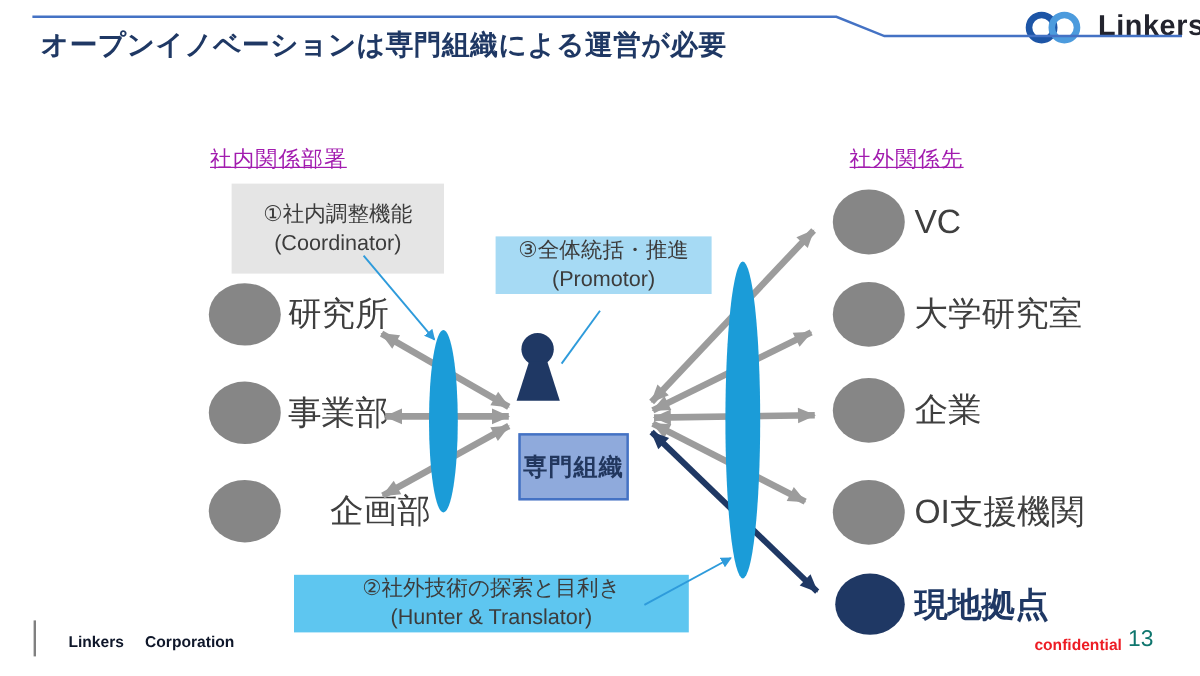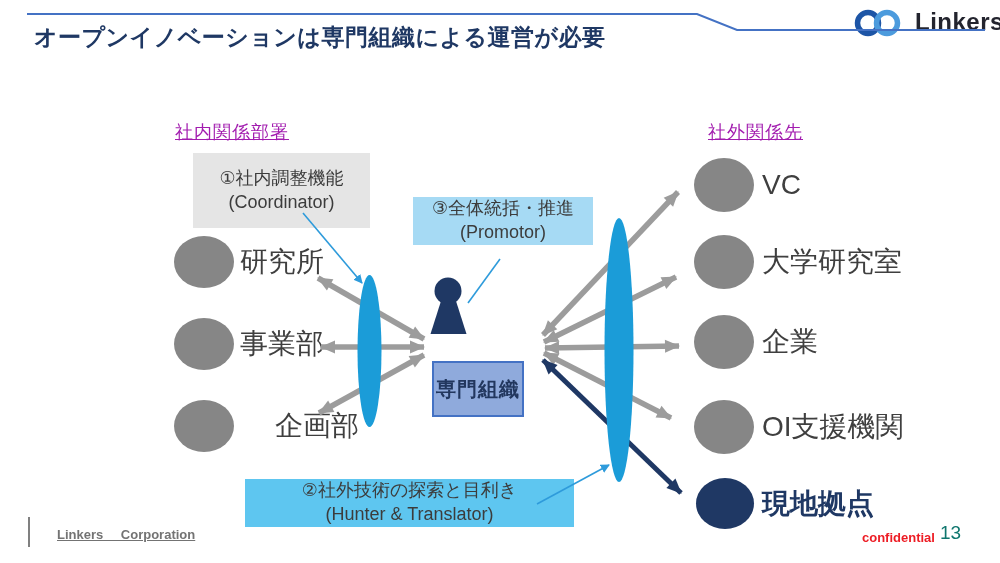--- a/index.html
+++ b/index.html
@@ -28,21 +28,21 @@
   .orgbox{left:432px;top:317px;width:92px;height:56px;background:#8FAADC;border:2px solid #4472C4;
           box-sizing:border-box;display:flex;align-items:center;justify-content:center;
           font-size:20px;font-weight:600;color:#22375E;letter-spacing:1px;margin-top:44px;}
   
   .node{border-radius:50%;background:#868686;}
   .node.navy{background:#1F3864;}
   .nlabel{font-size:28px;color:#3F3F3F;white-space:nowrap;line-height:26px;}
   .nlabel.navy{color:#1F3864;font-weight:bold;}
   
   .fbar{left:28px;top:517px;width:2px;height:30px;background:#808080;}
-  .company{left:57px;top:527px;font-size:13px;font-weight:bold;color:#737373;word-spacing:14px;text-decoration:underline;}
+  .company{left:57px;top:527px;font-size:13px;font-weight:bold;color:#0f172a;word-spacing:14px;}
   .confid{left:862px;top:530px;font-size:13px;font-weight:bold;color:#ED1C24;}
   .pageno{left:940px;top:522px;font-size:19px;color:#0f766e;}
   
   .overlay{left:0;top:0;pointer-events:none;}
 </style>
 </head>
 <body>
 
 <div class="slide">
 

